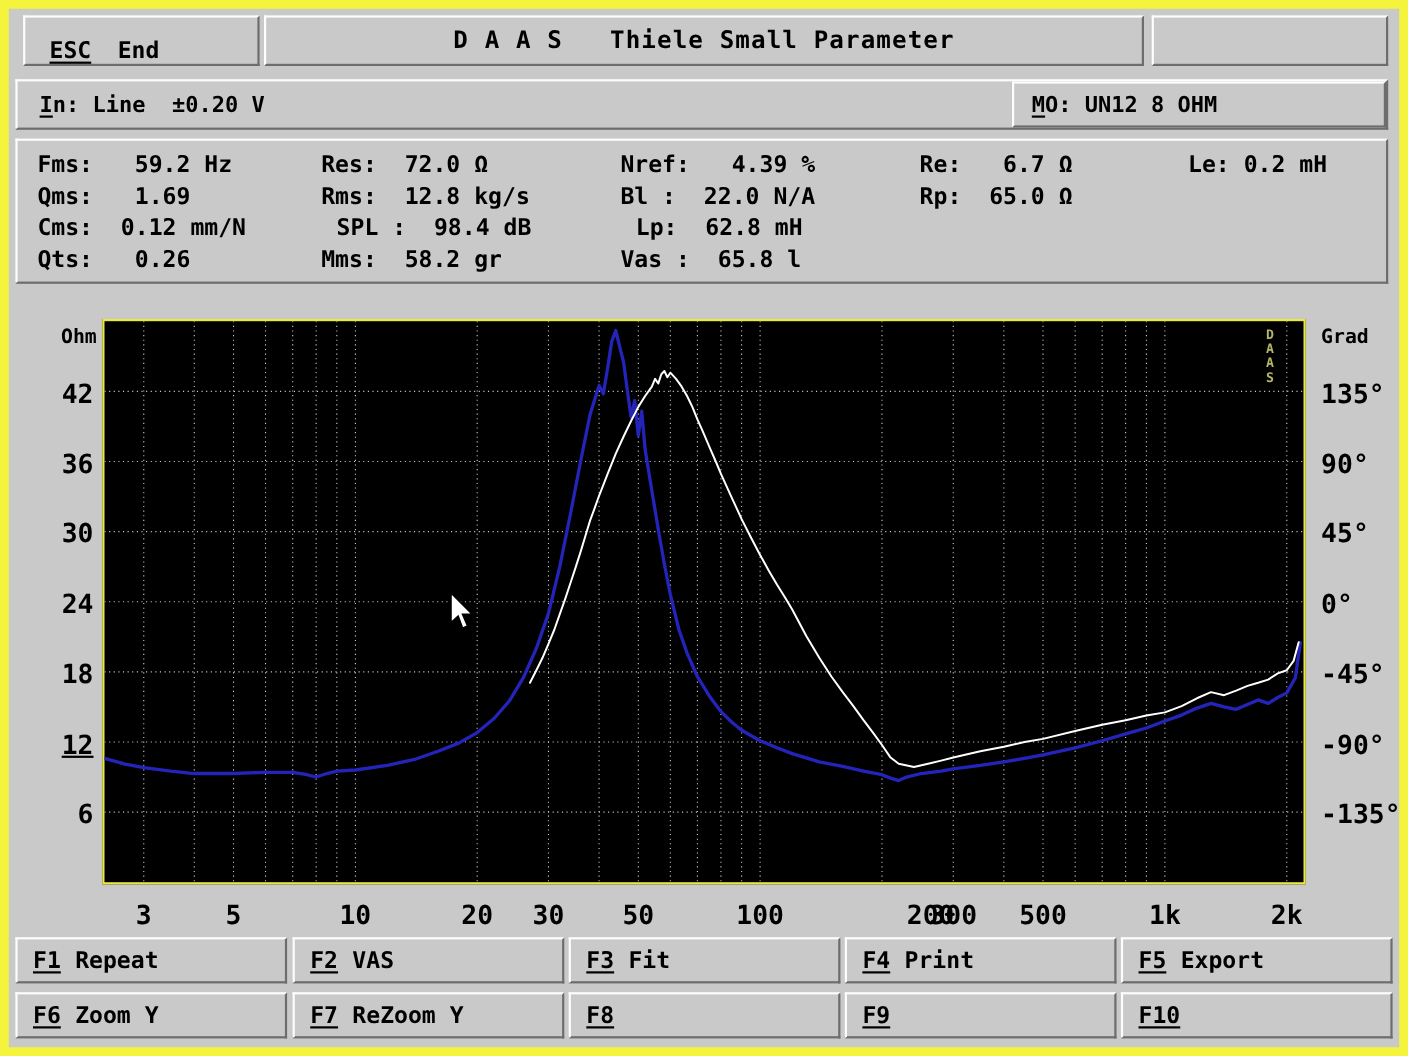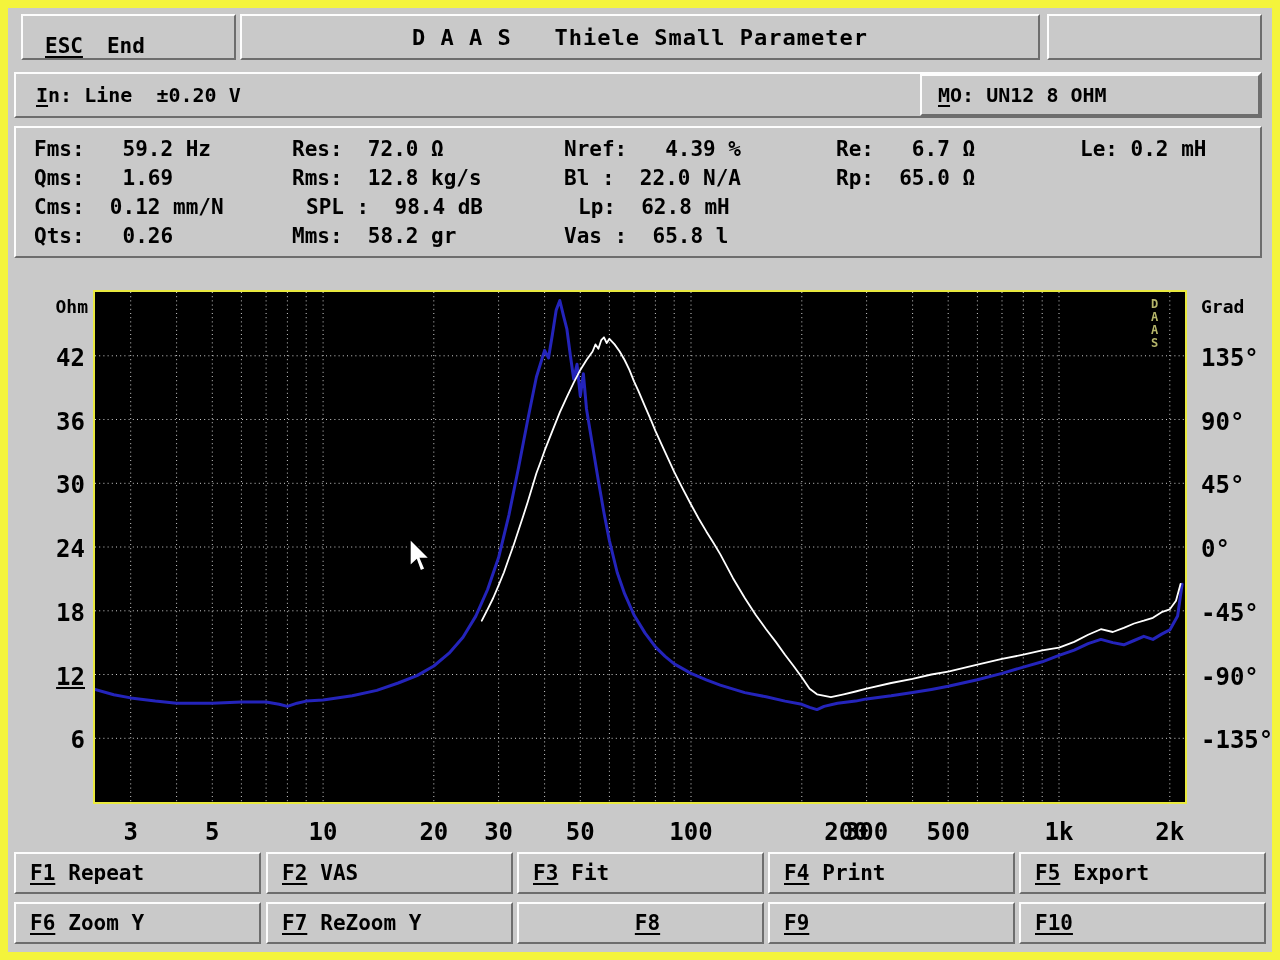--- a/index.html
+++ b/index.html
@@ -143,21 +143,21 @@
       <span class="fnlabel">Export</span>
     </div>
     <div class="bevel fn" style="left: 6px; top: 894px;">
       <span class="ukey">F6</span>
       <span class="fnlabel">Zoom Y</span>
     </div>
     <div class="bevel fn" style="left: 258px; top: 894px;">
       <span class="ukey">F7</span>
       <span class="fnlabel">ReZoom Y</span>
     </div>
-    <div class="bevel fn" style="left: 509px; top: 894px; justify-content: center;">
+    <div class="bevel fn" style="left: 509px; top: 894px;">
       <span class="ukey">F8</span>
     </div>
     <div class="bevel fn" style="left: 760px; top: 894px;">
       <span class="ukey">F9</span>
     </div>
     <div class="bevel fn" style="left: 1011px; top: 894px;">
       <span class="ukey">F10</span>
     </div>
     <span class="tick tr" style="left: 29px; top: 335.75px; width: 48px;">42</span>
     <span class="tick tr" style="left: 29px; top: 399.5px; width: 48px;">36</span>

